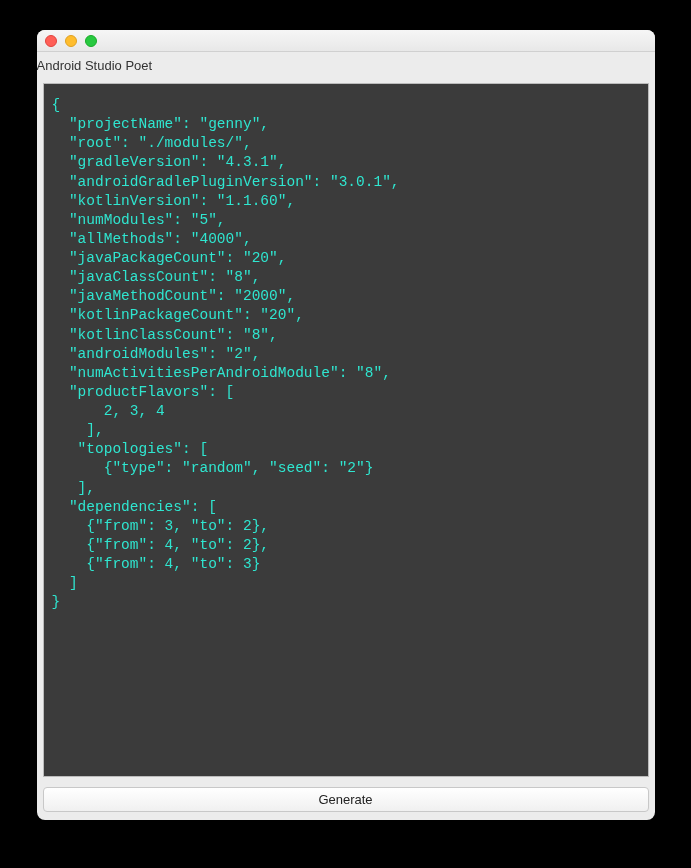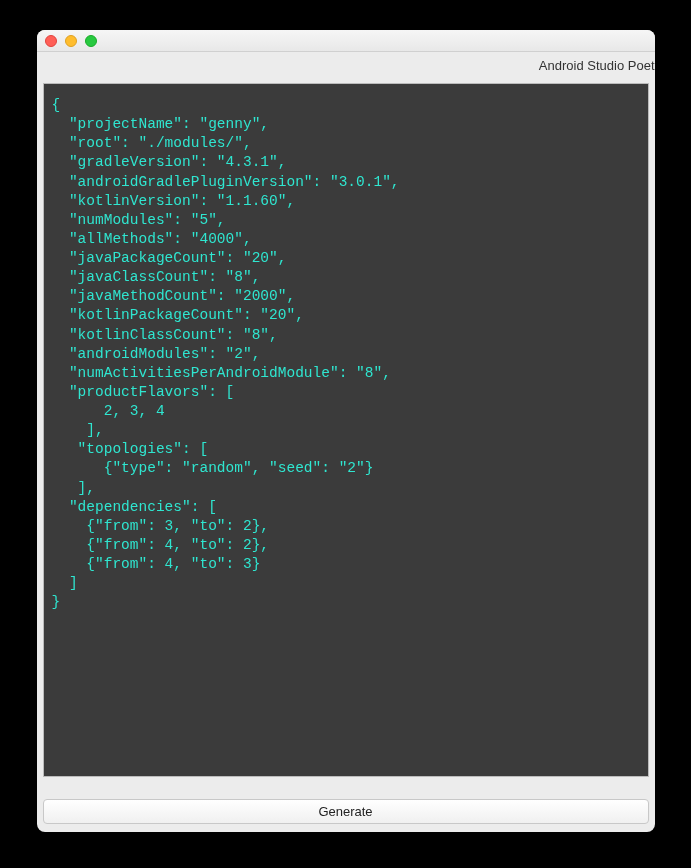--- a/index.html
+++ b/index.html
@@ -35,21 +35,21 @@
     }
     .traffic-light {
       width: 12px;
       height: 12px;
       border-radius: 50%;
     }
     .close { background: #ff5f57; border: 0.5px solid #e0443e; }
     .minimize { background: #ffbd2e; border: 0.5px solid #dea123; }
     .zoom { background: #28c940; border: 0.5px solid #1aab29; }
     .title-row {
-      text-align: right;
+      text-align: left;
       font-size: 13px;
       color: #333;
       font-weight: 500;
       padding: 6px 0 4px;
       background: #ececec;
     }
     .content {
       padding: 6px;
       background: #ececec;
     }
@@ -62,21 +62,21 @@
       font-family: Menlo, Monaco, "Courier New", monospace;
       font-size: 14.5px;
       line-height: 1.32;
       color: #2FE6D0;
       white-space: pre;
       overflow: auto;
     }
     .generate-btn {
       display: block;
       width: calc(100% - 12px);
-      margin: 16px 6px 8px;
+      margin: 4px 6px 8px;
       background: linear-gradient(#ffffff, #f0f0f0);
       border: 1px solid #c8c8c8;
       border-radius: 4px;
       padding: 4px 0;
       font-size: 13px;
       color: #222;
       cursor: pointer;
     }
   </style>
 </head>

